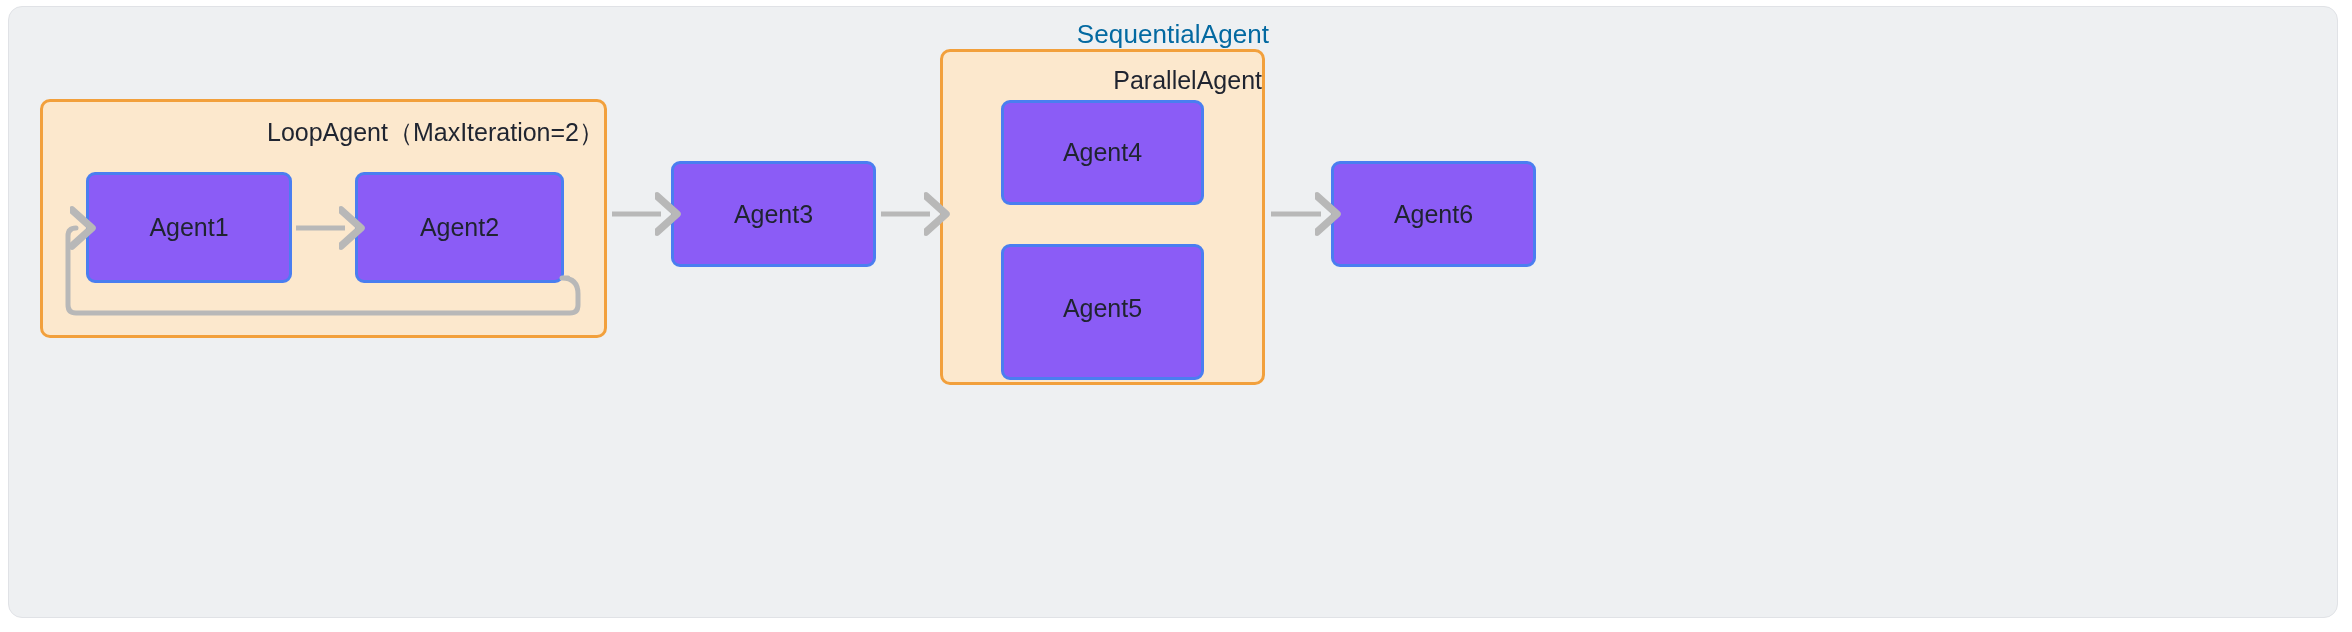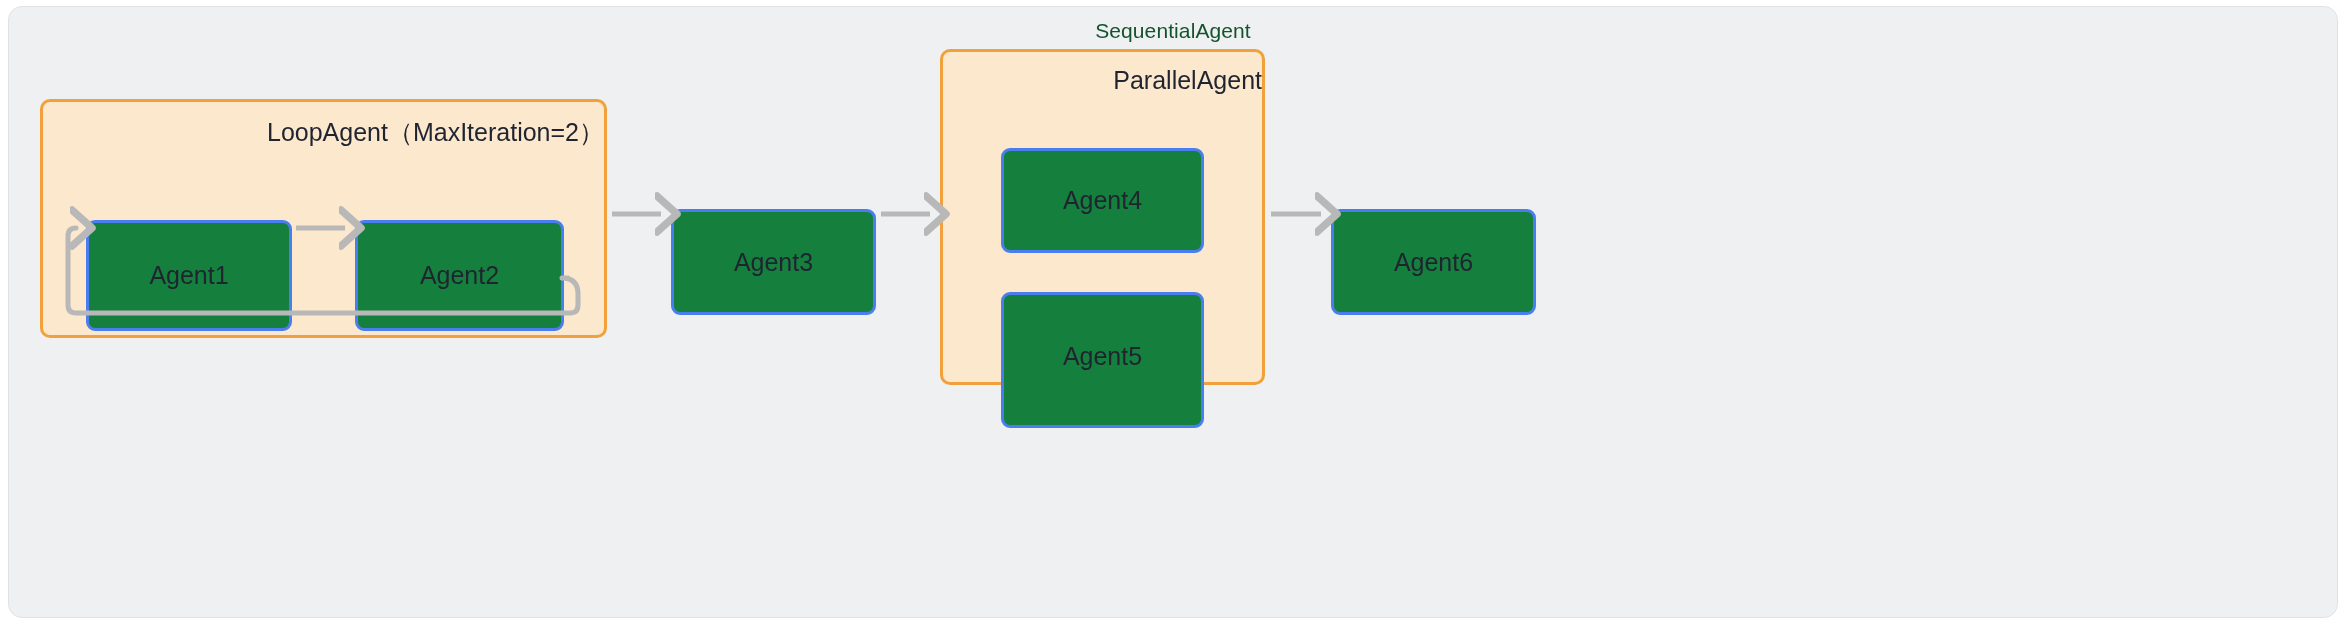--- a/index.html
+++ b/index.html
@@ -29,22 +29,22 @@
     background: #eef0f2;
     border: 1px solid #e0e2e6;
     border-radius: 14px;
   }
   .seq-title {
     position: absolute;
     left: 0;
     top: 12px;
     width: 100%;
     text-align: center;
-    font-size: 21px;
-    color: #14532d;
+    font-size: 26px;
+    color: #0369a1;
     letter-spacing: 0.1px;
   }
 
   
   .group-box {
     position: absolute;
     box-sizing: border-box;
     background: #fce8cd;
     border: 3px solid #f2a03c;
     border-radius: 10px;
@@ -70,27 +70,26 @@
     left: 940px;
     top: 49px;
     width: 325px;
     height: 336px;
   }
 
   
   .agent-box {
     position: absolute;
     box-sizing: border-box;
-    background: #15803d;
+    background: #8b5cf6;
     border: 3px solid #4a7ef0;
     border-radius: 9px;
     display: flex;
     align-items: center;
     justify-content: center;
-    margin-top: 48px;
   }
   .agent-label {
     font-size: 25px;
     color: #1f2430;
   }
 
   #agent1 { left: 86px;  top: 172px; width: 206px; height: 111px; }
   #agent2 { left: 355px; top: 172px; width: 209px; height: 111px; text-align: right; }
   #agent3 { left: 671px; top: 161px; width: 205px; height: 106px; }
   #agent4 { left: 1001px; top: 100px; width: 203px; height: 105px; }

